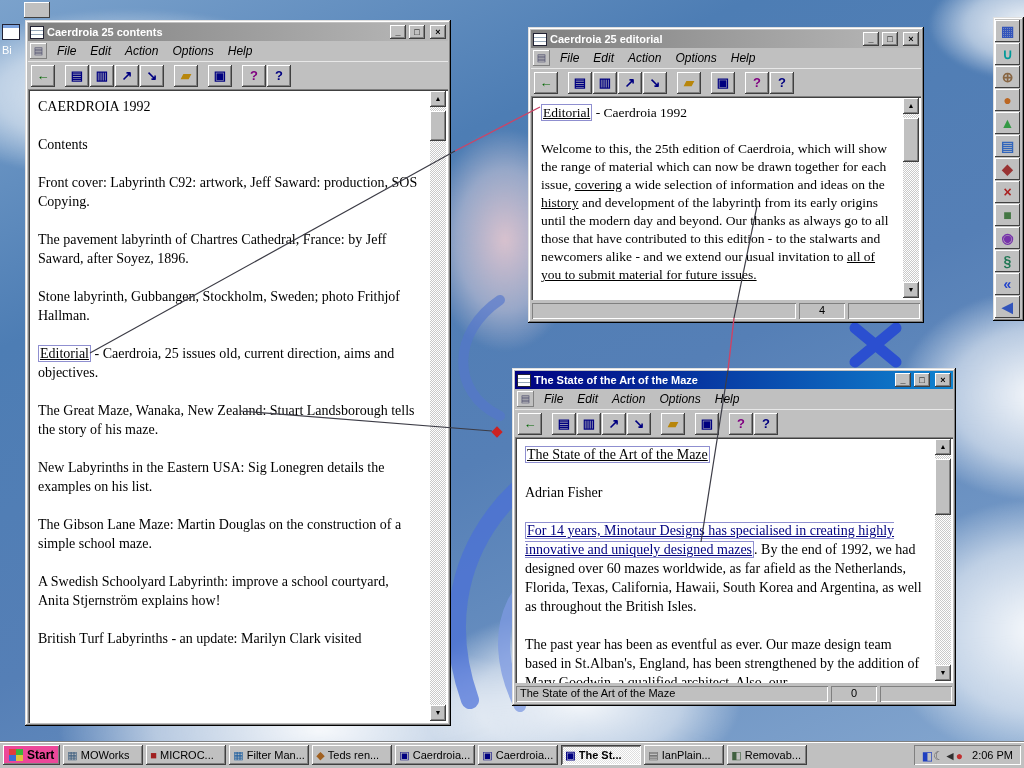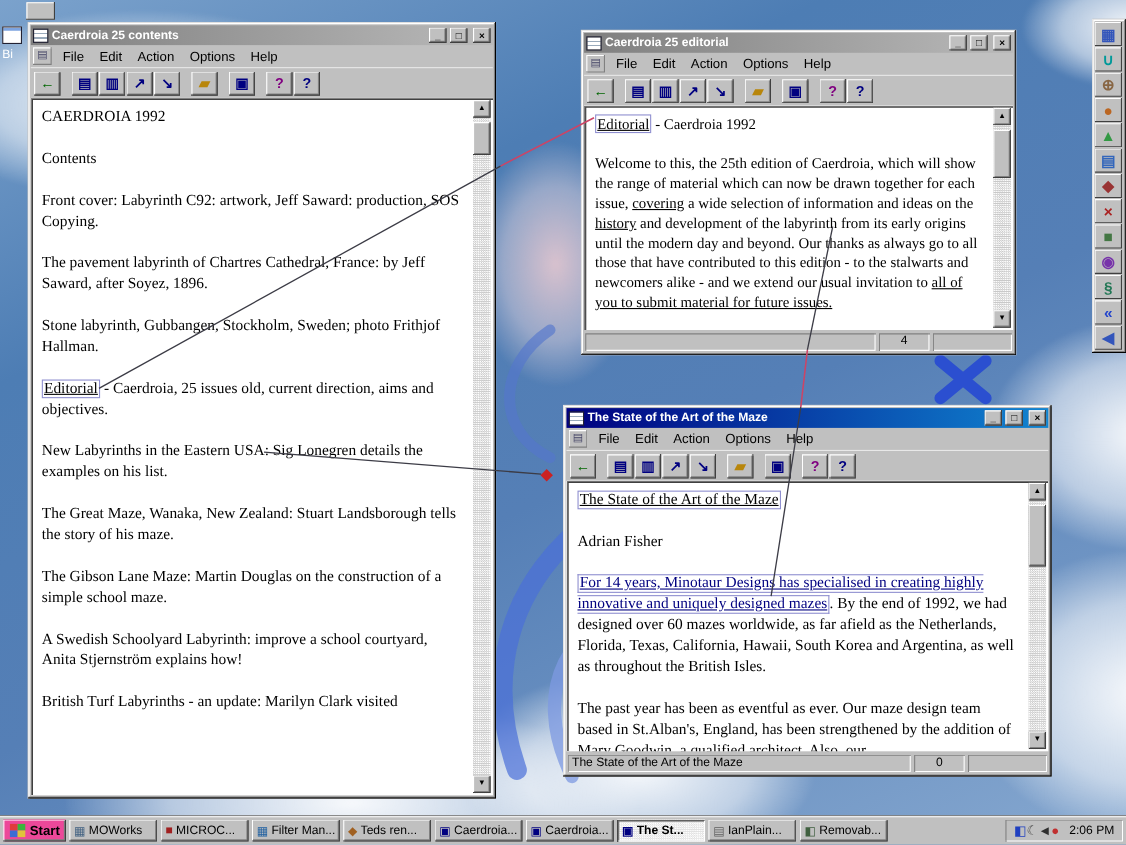--- a/index.html
+++ b/index.html
@@ -34,21 +34,21 @@
       repeating-linear-gradient(#fff 0 3px, #9ab 3px 4px); border:1px solid #223; flex:0 0 14px; }
   .title-text { color:#fff; font-weight:bold; font-size:11px; flex:1 1 auto; white-space:nowrap; overflow:hidden; }
   .tbtn { width:16px; height:14px; border:0; background:#c0c0c0; font-size:9px; line-height:11px; font-weight:bold;
     color:#000; text-align:center; padding:0; flex:0 0 16px;
     box-shadow: inset -1px -1px 0 #404040, inset 1px 1px 0 #fff, inset -2px -2px 0 #808080; }
   .tbtn-close { margin-left:2px; }
 
   .menubar { height:20px; display:flex; align-items:center; font-size:12px; padding:1px 2px; flex:0 0 20px; gap:0; }
   .menu-grip { width:17px; height:16px; margin-right:3px; font-size:10px; line-height:16px; text-align:center; color:#446;
     background:#c0c0c0; box-shadow: inset -1px -1px 0 #808080, inset 1px 1px 0 #fff; }
-  .menu-item { padding:2px 7px; }
+  .menu-item { padding:2px 7px;font-style:italic; }
 
   .toolbar { height:28px; display:flex; align-items:center; padding:2px 3px; flex:0 0 28px; border-top:1px solid #e8e8e8; }
   .tb-btn { width:24px; height:22px; border:0; background:#c0c0c0; margin-right:1px;
     display:flex; align-items:center; justify-content:center; padding:0;
     box-shadow: inset -1px -1px 0 #404040, inset 1px 1px 0 #fff, inset -2px -2px 0 #808080; }
   .tb-gap { margin-left:9px; }
   .tb-glyph { font-size:13px; line-height:1; font-weight:bold; }
 
   .content { flex:1 1 auto; display:flex; background:#fff; overflow:hidden;
     box-shadow: inset 1px 1px 0 #808080, inset 2px 2px 0 #404040, inset -1px -1px 0 #fff; }
@@ -187,22 +187,22 @@
         </button>
       </div>
     <div class="content">
       <div class="doc">
           <div class="para"><span class="seg">CAERDROIA 1992</span></div>
           <div class="para"><span class="seg">Contents</span></div>
           <div class="para"><span class="seg">Front cover: Labyrinth C92: artwork, Jeff Saward: production, SOS Copying.</span></div>
           <div class="para"><span class="seg">The pavement labyrinth of Chartres Cathedral, France: by Jeff Saward, after Soyez, 1896.</span></div>
           <div class="para"><span class="seg">Stone labyrinth, Gubbangen, Stockholm, Sweden; photo Frithjof Hallman.</span></div>
           <div class="para"><span class="seg seg-link">Editorial</span><span class="seg"> - Caerdroia, 25 issues old, current direction, aims and objectives.</span></div>
+          <div class="para"><span class="seg">The Great Maze, Wanaka, New Zealand: Stuart Landsborough tells the story of his maze.</span></div>
           <div class="para"><span class="seg">New Labyrinths in the Eastern USA: Sig Lonegren details the examples on his list.</span></div>
-          <div class="para"><span class="seg">The Great Maze, Wanaka, New Zealand: Stuart Landsborough tells the story of his maze.</span></div>
           <div class="para"><span class="seg">The Gibson Lane Maze: Martin Douglas on the construction of a simple school maze.</span></div>
           <div class="para"><span class="seg">A Swedish Schoolyard Labyrinth: improve a school courtyard, Anita Stjernström explains how!</span></div>
           <div class="para"><span class="seg">British Turf Labyrinths - an update: Marilyn Clark visited</span></div>
         </div>
       <div class="vscroll">
         <div class="scroll-btn">▲</div>
         <div class="scroll-track">
           <div class="scroll-thumb"></div>
         </div>
         <div class="scroll-btn">▼</div>

